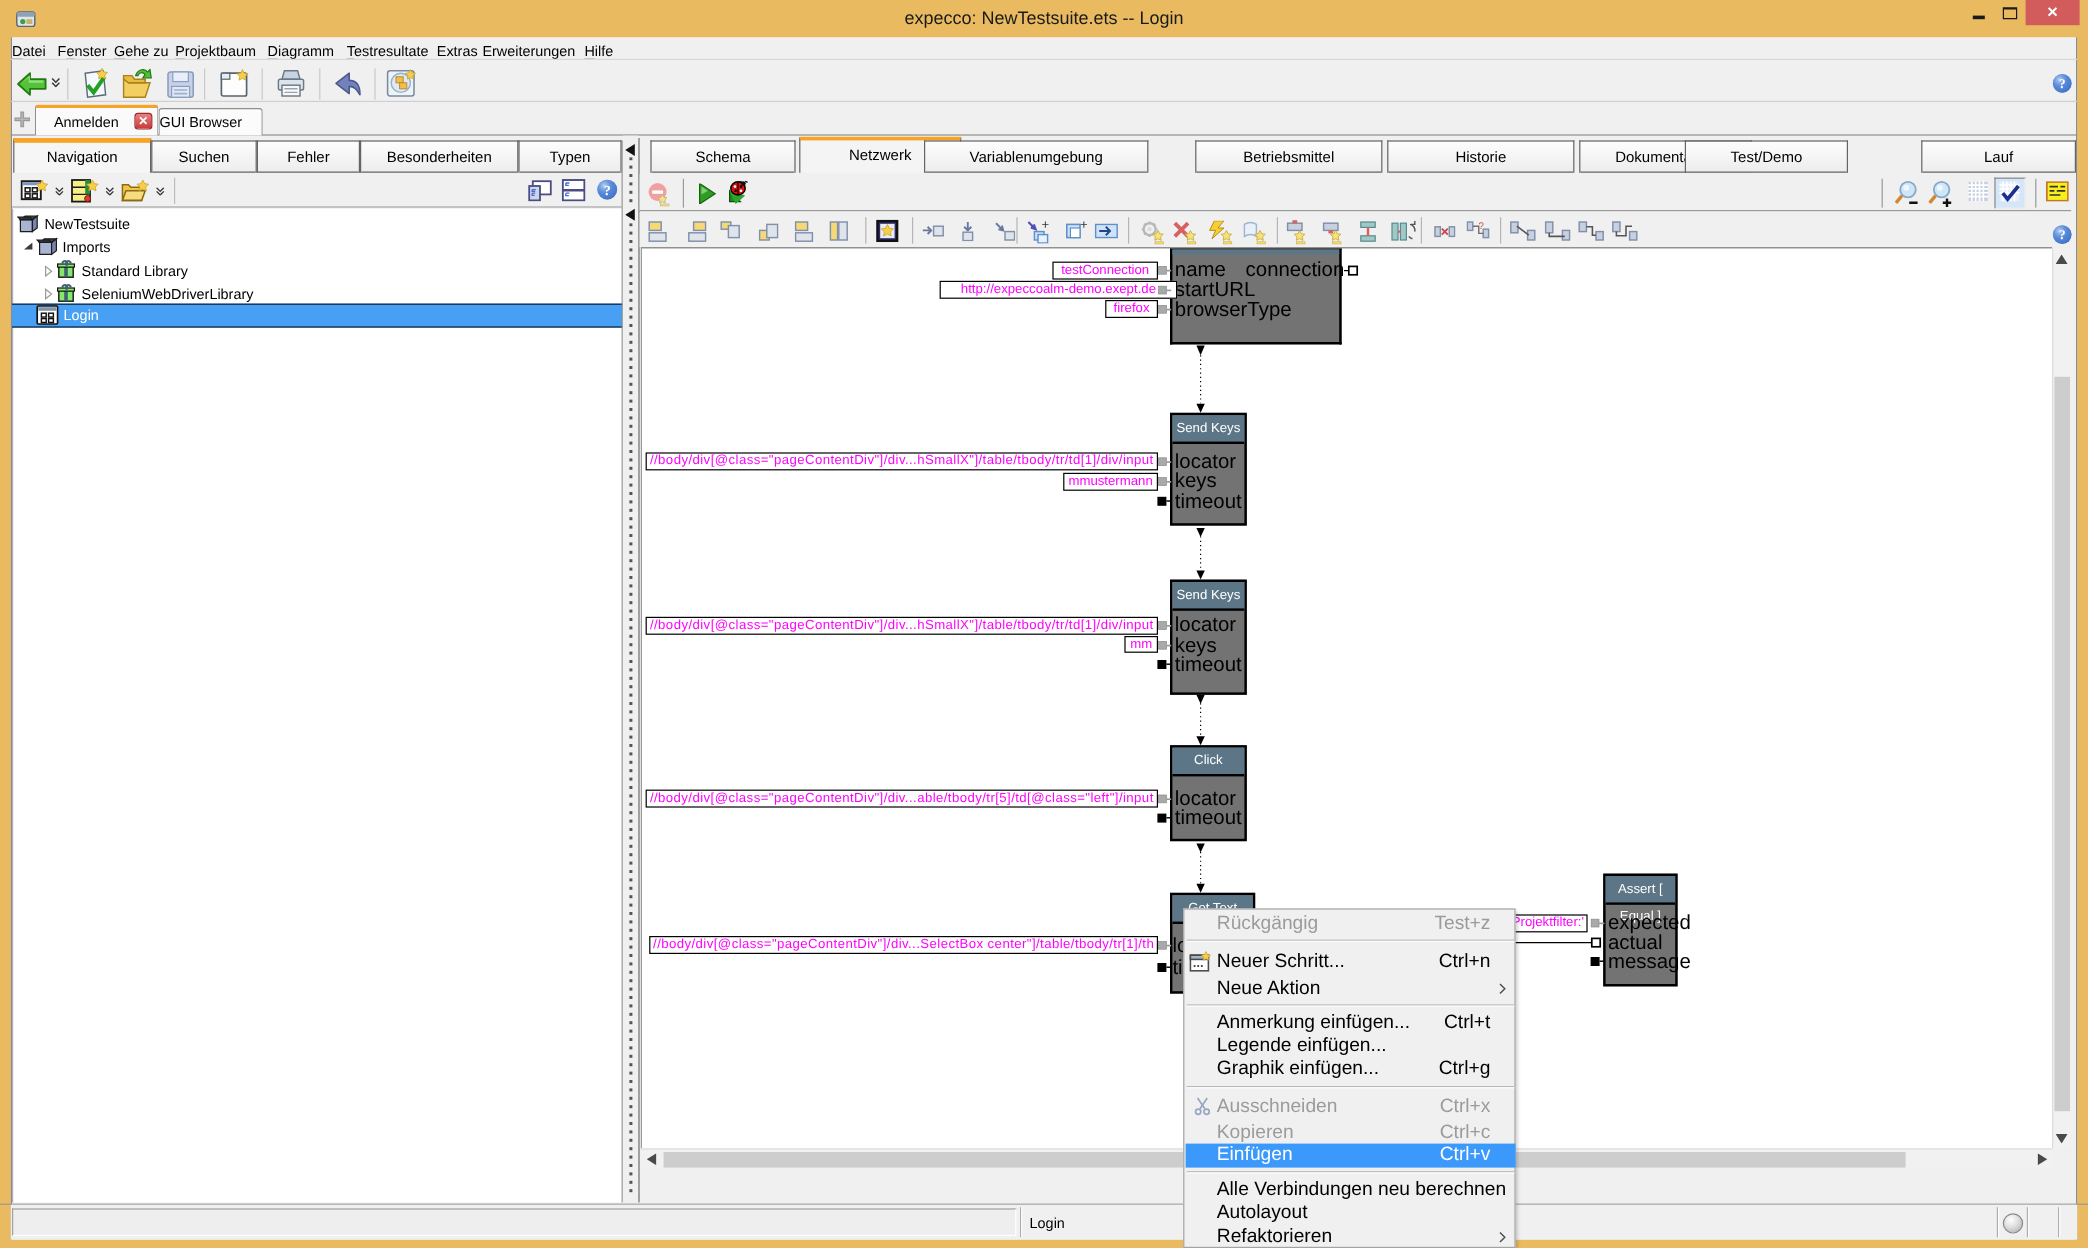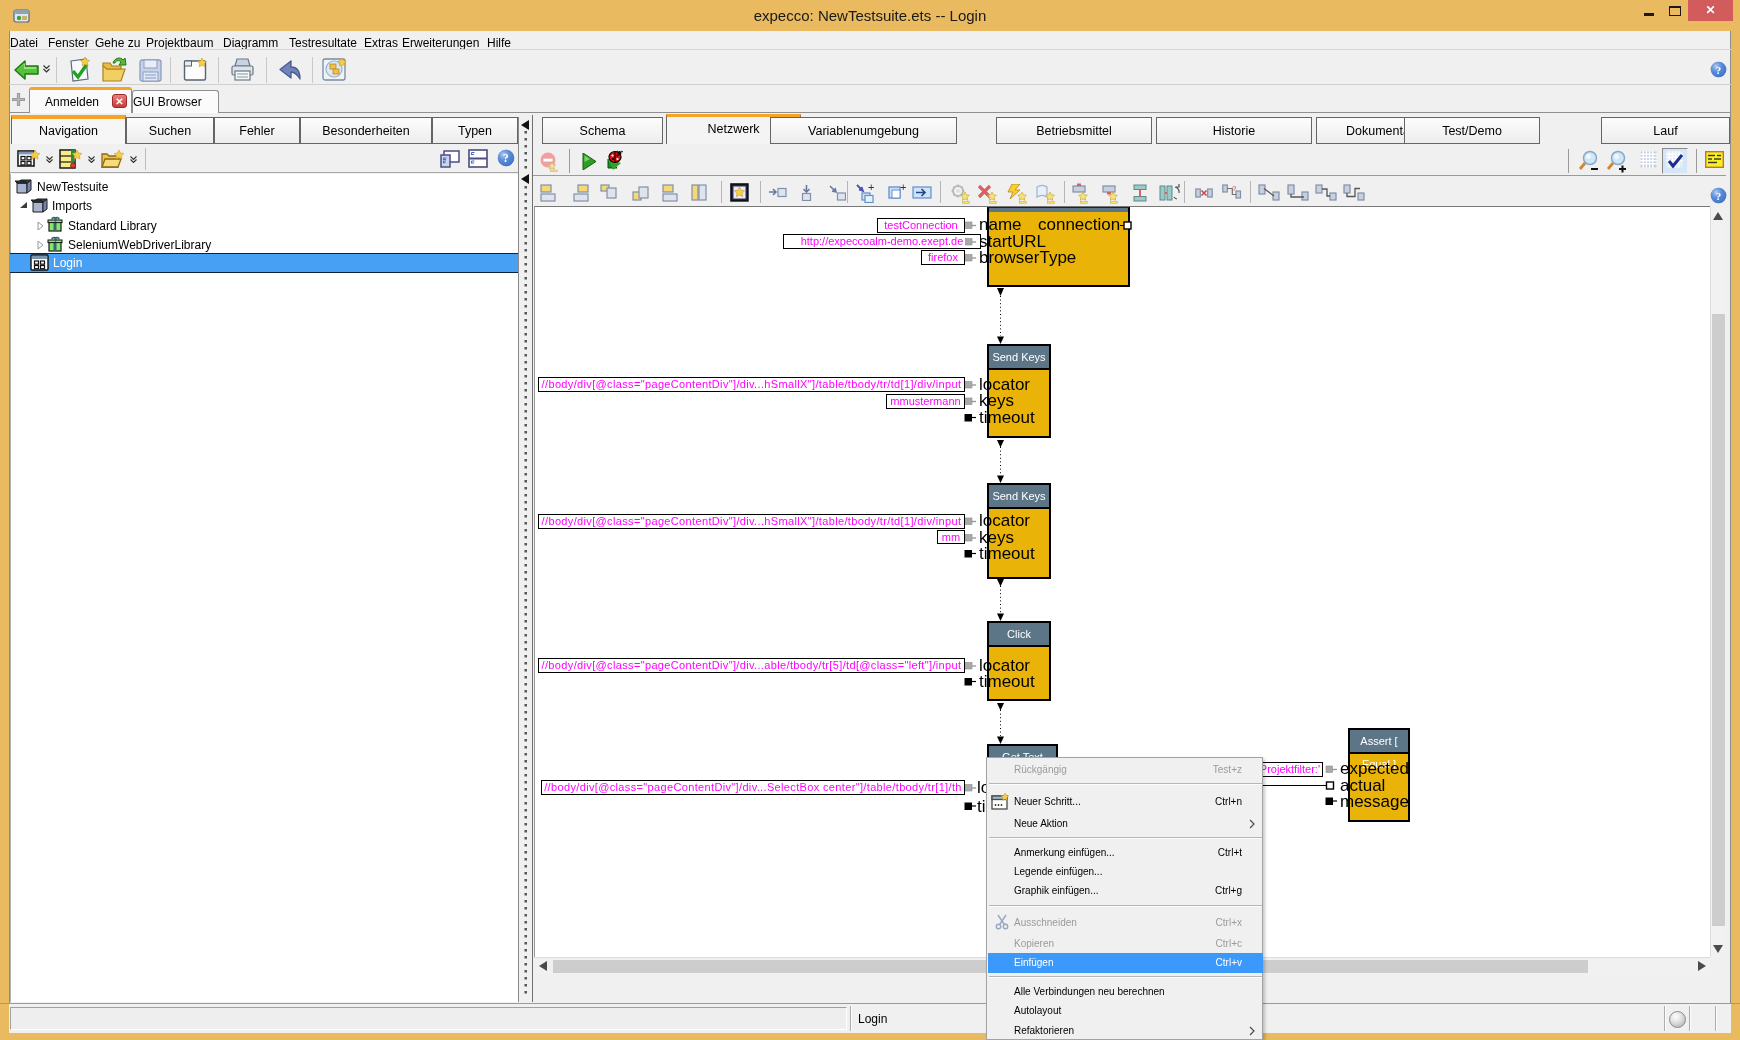--- a/index.html
+++ b/index.html
@@ -66,29 +66,29 @@
 
 #statusline1 { left:0px; top:1003px; width:1740px; height:1px; background:#9a9a9a; }
 #statusbar { left:9px; top:1004px; width:1722px; height:29px; background:#f0f0f0; }
 #status-inset { left:10px; top:1007px; width:837px; height:23px; background:#eeeeee; border:1px solid #cfcfcf; border-top-color:#a0a0a0; border-left-color:#a0a0a0; border-bottom-color:#fff; border-right-color:#fff; }
 .vdiv { position:absolute; top:1006px; width:1px; height:25px; background:#adadad; }
 .vdiv2 { position:absolute; top:1006px; width:1px; height:25px; background:#fdfdfd; }
 #login-status { left:858px; top:1012px; font-size:12px; }
 #sphere { left:1669px; top:1011px; width:17px; height:17px; border-radius:50%; background:radial-gradient(circle at 38% 30%, #ffffff 0%, #dedede 45%, #a8a8a8 100%); border:1px solid #8a8a8a; }
 
 
-.node { position:absolute; background:#eab308; border:2px solid #000;margin-left:12px; }
+.node { position:absolute; background:#737373; border:2px solid #000; }
 .nhdr { position:absolute; left:0; top:0; right:0; height:24px; background:#5d7687; border-bottom:2px solid #000; color:#fff; font-size:11px; text-align:center; line-height:23px; }
 .port { position:absolute; font-size:17px; line-height:16px; height:16px; color:#000; }
 .plabel { position:absolute; background:#fff; border:1.5px solid #000; color:#ff00ff; font-size:11px; text-align:center; overflow:hidden; white-space:nowrap; }
 .xl { letter-spacing:0.35px; }
 
 
 #ctxmenu { left:986px; top:757px; width:277px; height:283px; background:#f0f0f0; border:1px solid #a3a3a3; box-shadow:2px 2px 3px rgba(0,0,0,0.22); }
-.mi { position:absolute; left:1px; width:275px; height:21px; font-size:10px; line-height:21px; }
+.mi { position:absolute; left:1px; width:275px; height:21px; font-size:16px; line-height:21px; }
 .mi .lbl { position:absolute; left:26px; }
 .mi .sc { position:absolute; right:21px; }
 .mi.dis { color:#9b9b9b; }
 .msep { position:absolute; left:2px; width:273px; height:2px; border-top:1px solid #b6b6b6; border-bottom:1px solid #fdfdfd; }
 </style>
 </head>
 <body>
 
 <div class="abs" id="titlebar"></div>
 <div class="abs" id="title">expecco: NewTestsuite.ets -- Login</div>

